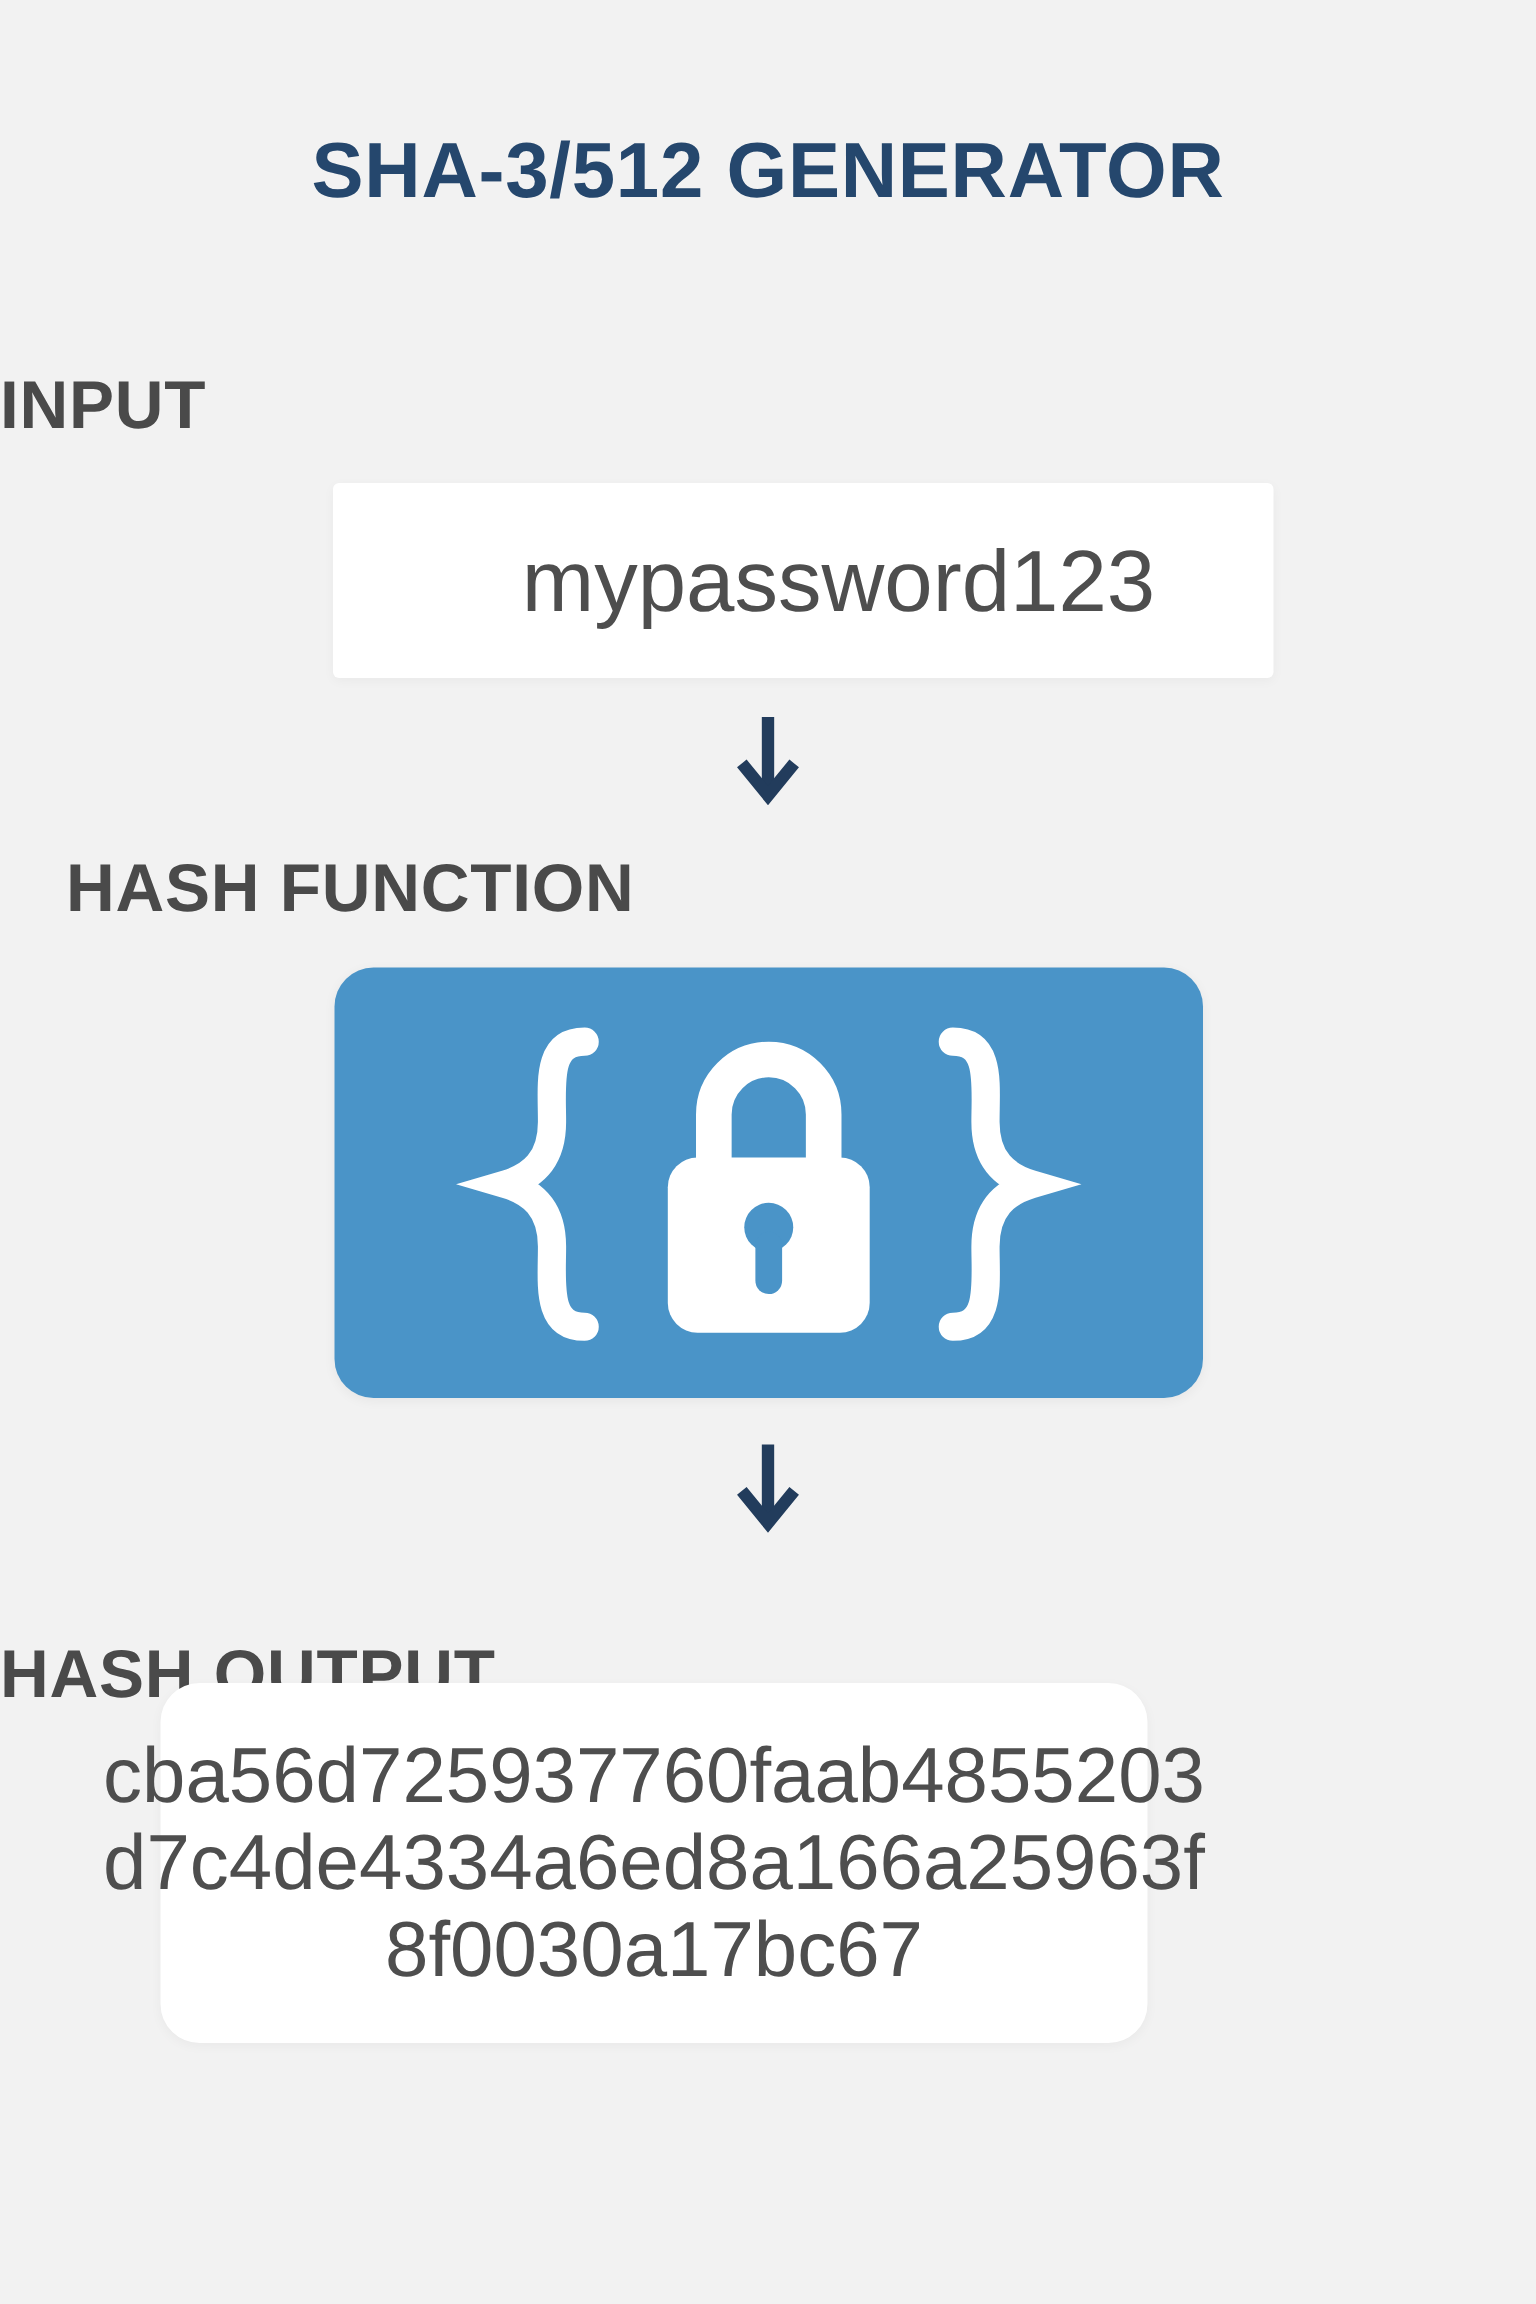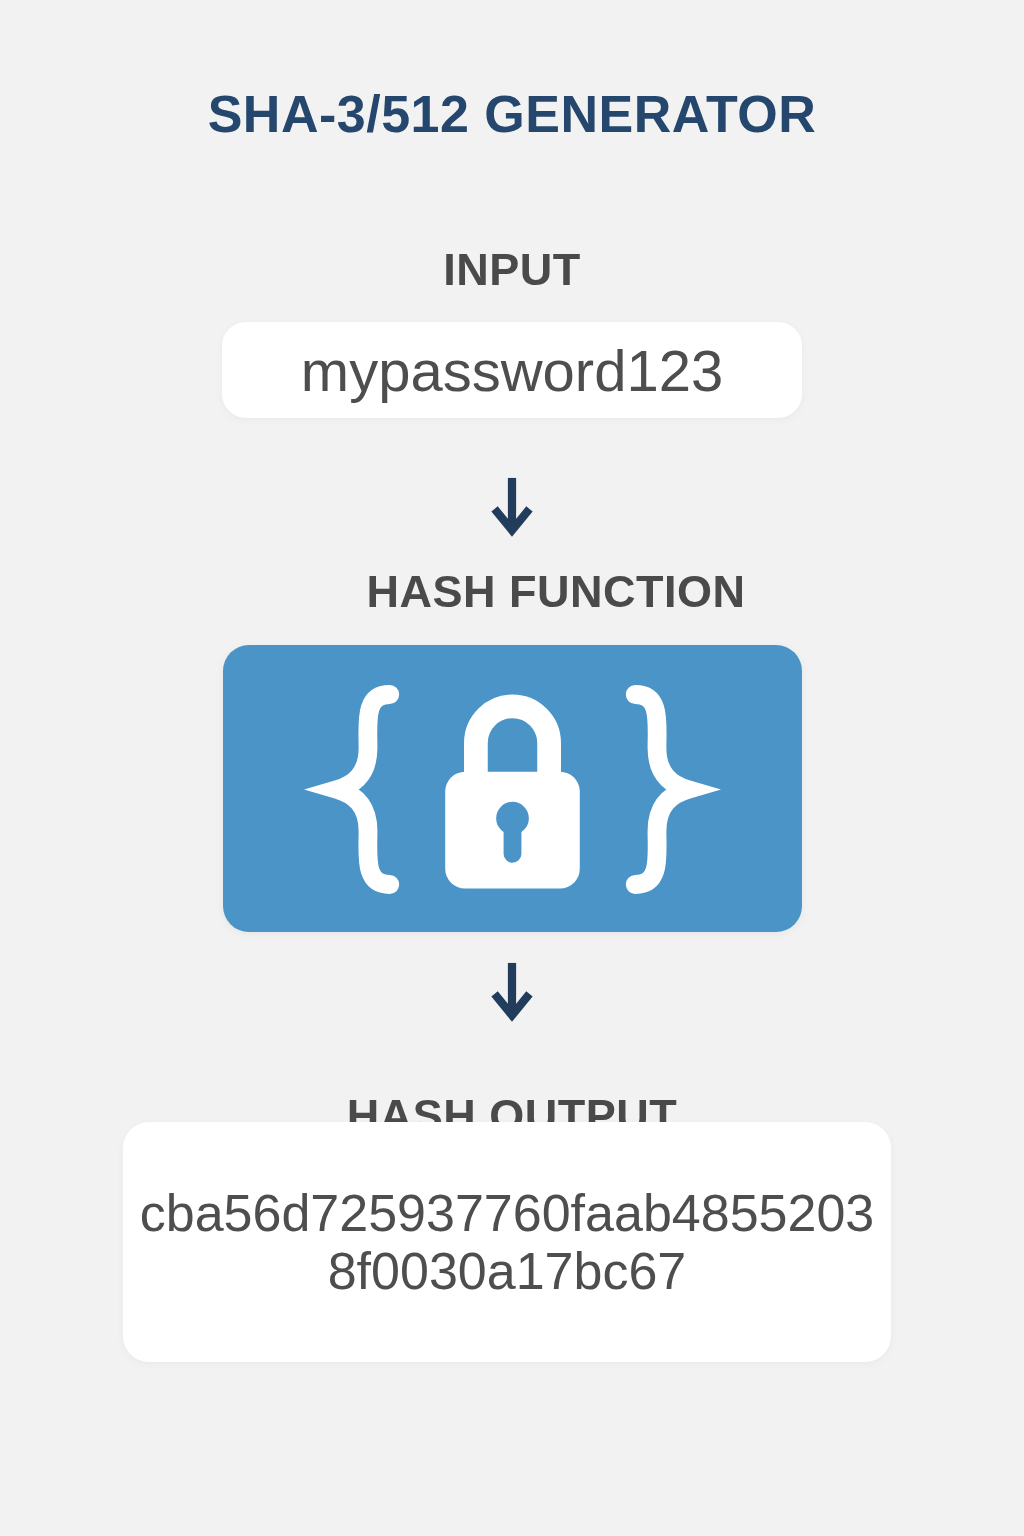--- a/index.html
+++ b/index.html
@@ -15,38 +15,39 @@
   .page-title {
     position: absolute; top: 84px; left: 0; width: 100%;
     text-align: center;
     font-size: 52px; font-weight: 700; letter-spacing: 0.5px;
     color: var(--title-color, #25476d);
     margin: 0;
   }
 
   .step-label {
     position: absolute; left: 0; width: 100%;
-    text-align: center;
+    text-align: left;
     font-size: 45px; font-weight: 700; letter-spacing: 0.5px;
     color: var(--label-color, #4a4a4a);
   }
   .label-input    { top: 244px; }
   .label-function { top: 566px; margin-left: 44px; }
   .label-output   { top: 1090px; }
 
   .card {
     position: absolute;
     background: var(--box-bg, #ffffff);
     border-radius: 26px;
     box-shadow: 0 2px 8px rgba(0,0,0,0.04);
     display: flex; align-items: center; justify-content: center;
   }
   .input-card {
-    top: 322px; left: 222px; width: 580px; height: 96px;
-    border-radius: 24px;
+    top: 322px; left: 222px; width: 580px; height: 130px;
+    border-radius: 4px;
+    padding-left: 47px;
   }
   .input-card .value {
     font-size: 58px; color: var(--text-color, #4e4e4e);
     white-space: nowrap;
   }
 
   .function-card {
     top: 645px; left: 223px; width: 579px; height: 287px;
     background: var(--accent-blue, #4a94c8);
     border-radius: 26px;
@@ -56,21 +57,21 @@
 
   .arrow {
     position: absolute; left: 50%; transform: translateX(-50%);
     width: 48px; height: 64px;
   }
   .arrow-1 { top: 476px; }
   .arrow-2 { top: 961px; }
   .arrow svg { display: block; width: 100%; height: 100%; }
 
   .output-card {
-    top: 1122px; left: 123px; width: 768px; height: 240px;
+    top: 1122px; left: 107px; width: 658px; height: 240px;
     flex-direction: column;
   }
   .hash-line {
     font-size: 52px; line-height: 58px;
     color: var(--text-color, #4e4e4e);
     white-space: nowrap; text-align: center;
   }
 </style>
 </head>
 <body>
@@ -115,16 +116,17 @@
     <svg viewBox="0 0 48 66" fill="none" stroke="var(--arrow-color, #223c5c)" stroke-width="8.5">
       <path d="M24 2 L24 52"></path>
       <path d="M6 34 L24 56 L42 34" stroke-linejoin="miter"></path>
     </svg>
   </div>
 
   <div class="step-label label-output">HASH OUTPUT</div>
 
   <div class="card output-card">
     <div class="hash-line">cba56d725937760faab4855203</div>
+    <div class="hash-line">d7c4de4334a6ed8a166a25963f</div>
     <div class="hash-line">8f0030a17bc67</div>
   </div>
 
 </div>
 
 </body></html>

